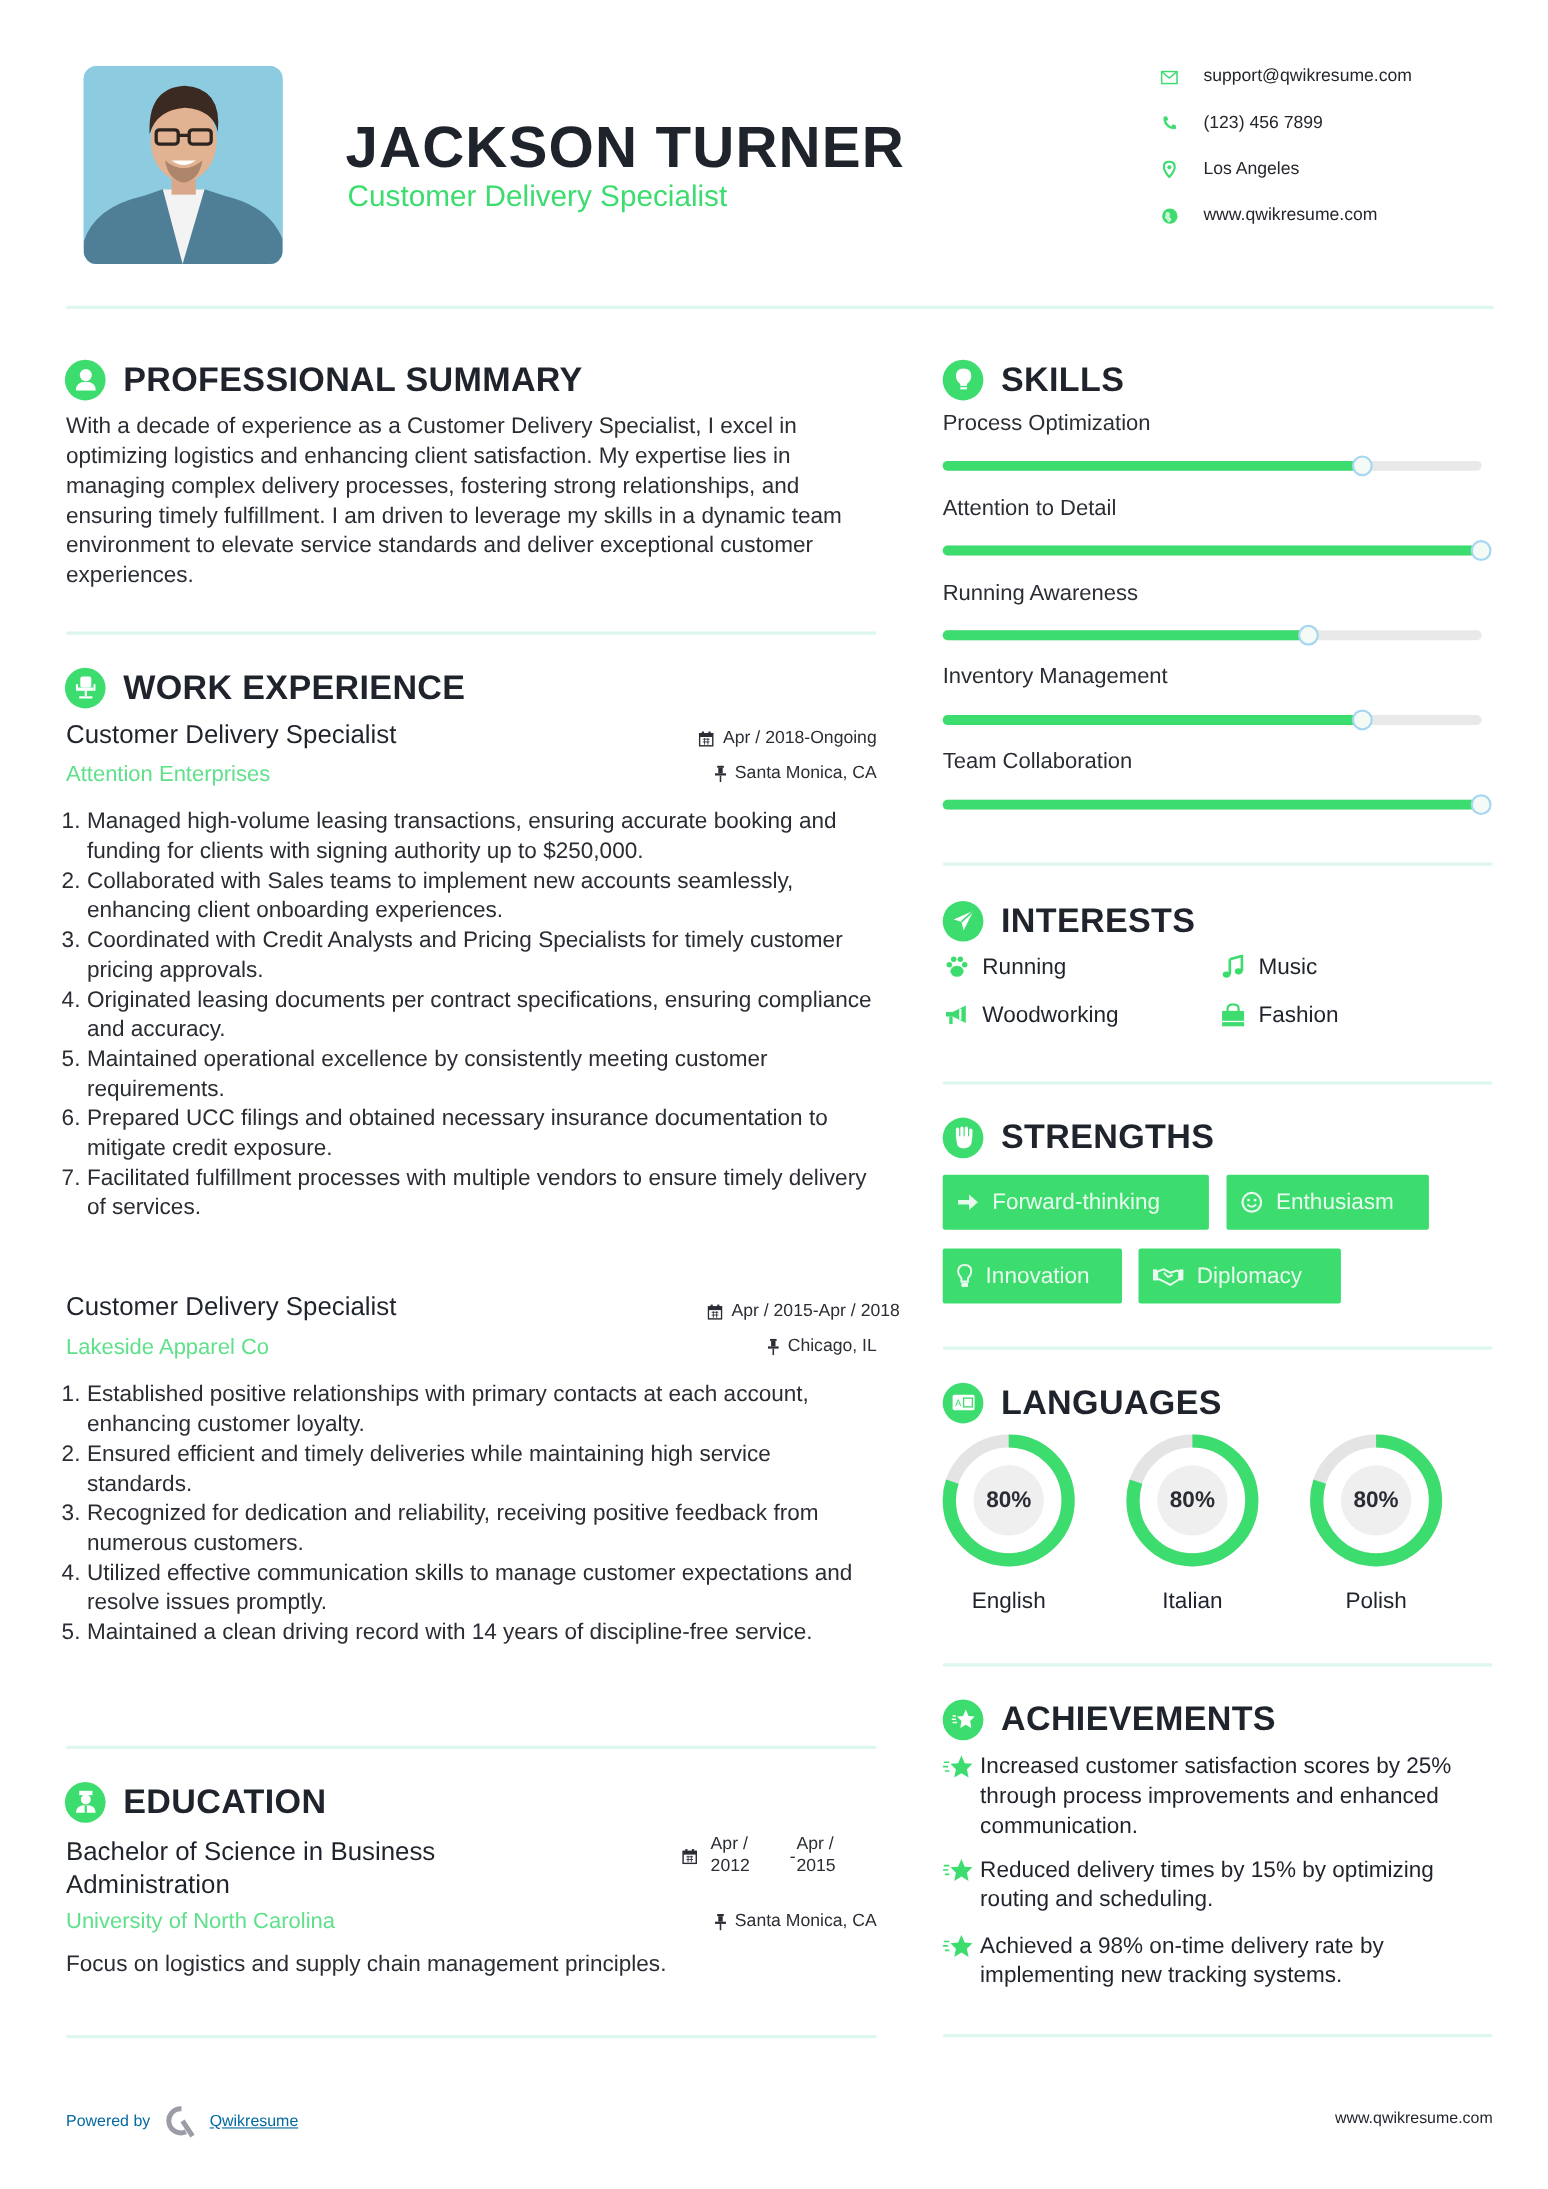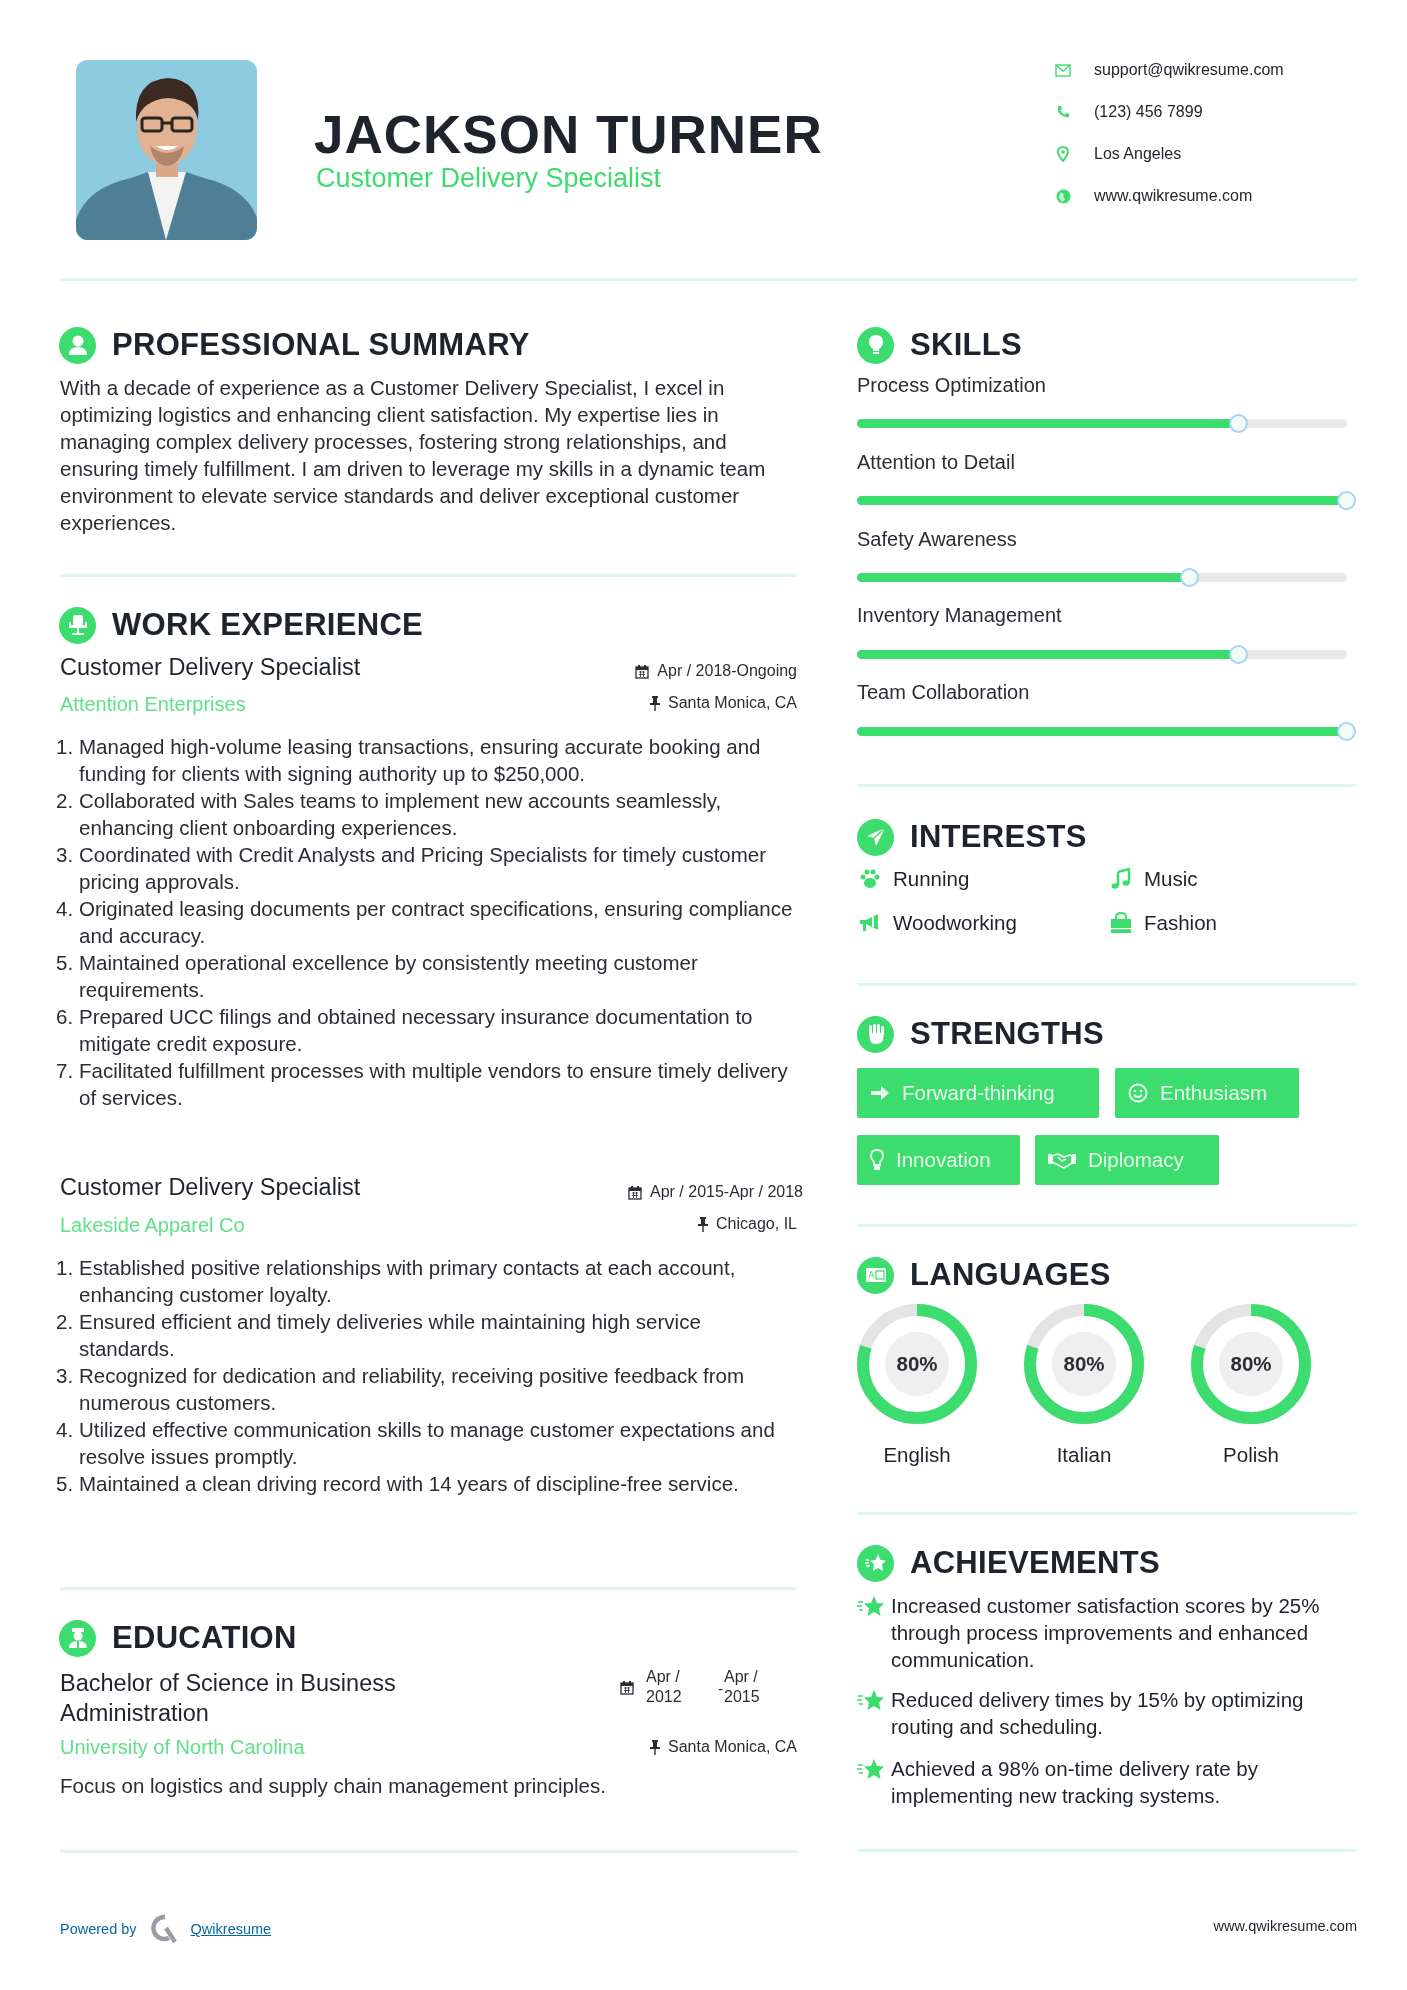--- a/index.html
+++ b/index.html
@@ -155,21 +155,21 @@
   <li><span class="num">1.</span><span>Managed high-volume leasing transactions, ensuring accurate booking and funding for clients with signing authority up to $250,000.</span></li>
   <li><span class="num">2.</span><span>Collaborated with Sales teams to implement new accounts seamlessly, enhancing client onboarding experiences.</span></li>
   <li><span class="num">3.</span><span>Coordinated with Credit Analysts and Pricing Specialists for timely customer pricing approvals.</span></li>
   <li><span class="num">4.</span><span>Originated leasing documents per contract specifications, ensuring compliance and accuracy.</span></li>
   <li><span class="num">5.</span><span>Maintained operational excellence by consistently meeting customer requirements.</span></li>
   <li><span class="num">6.</span><span>Prepared UCC filings and obtained necessary insurance documentation to mitigate credit exposure.</span></li>
   <li><span class="num">7.</span><span>Facilitated fulfillment processes with multiple vendors to ensure timely delivery of services.</span></li>
 </ol>
 
 <div class="abs job-title" style="left:60px; top:1174px;">Customer Delivery Specialist</div>
-<div class="abs meta" style="right:604px; top:1183px;">
+<div class="abs meta" style="right:589px; top:1183px;">
   <span class="mi">
     <svg width="14" height="15" viewBox="0 0 14 15">
         <rect x="1" y="3" width="12" height="11" fill="none" stroke="#2a2d33" stroke-width="1.3"></rect>
         <rect x="1" y="3" width="12" height="3" fill="#2a2d33"></rect>
         <rect x="3" y="1" width="2" height="3" fill="#2a2d33"></rect>
         <rect x="9" y="1" width="2" height="3" fill="#2a2d33"></rect>
         <path d="M4 8 H10 M4 10.5 H10 M5.5 7 V13 M8.5 7 V13" stroke="#2a2d33" stroke-width="0.8"></path>
       </svg>
   </span>
   <span>Apr / 2015-Apr / 2018</span>
@@ -260,21 +260,21 @@
     </div>
 </div>
 
 <div class="abs skill-label" style="left:857px; top:451px;">Attention to Detail</div>
 <div class="abs bar-track" style="left:857px; top:496px;">
   <div class="bar-fill" style="width:100%;">
       <span class="bar-thumb"></span>
     </div>
 </div>
 
-<div class="abs skill-label" style="left:857px; top:528px;">Safety Awareness</div>
+<div class="abs skill-label" style="left:857px; top:528px;">Running Awareness</div>
 <div class="abs bar-track" style="left:857px; top:573px;">
   <div class="bar-fill" style="width:68%;">
       <span class="bar-thumb"></span>
     </div>
 </div>
 
 <div class="abs skill-label" style="left:857px; top:604px;">Inventory Management</div>
 <div class="abs bar-track" style="left:857px; top:650px;">
   <div class="bar-fill" style="width:78%;">
       <span class="bar-thumb"></span>

